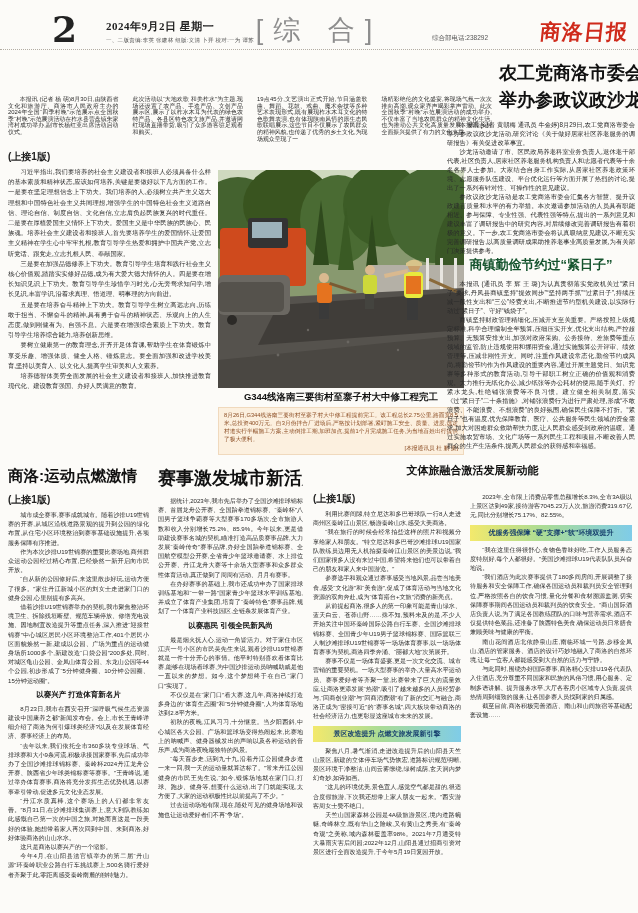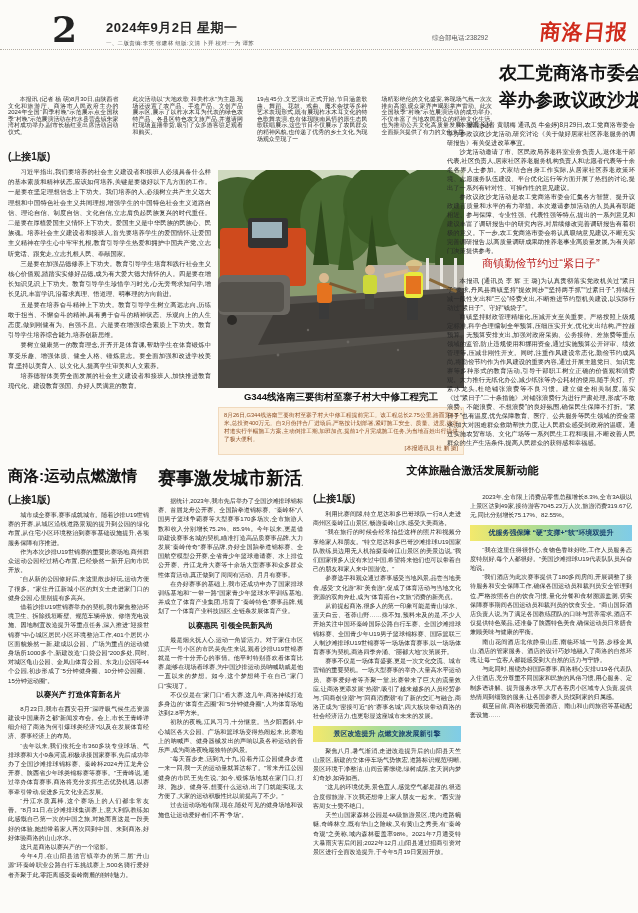--- a/index.html
+++ b/index.html
@@ -3,21 +3,21 @@
 <meta charset="utf-8">
 <style>
   * { margin:0; padding:0; box-sizing:border-box; }
   body { background:#e8e8e8; font-family:"Liberation Sans", sans-serif; }
   .page { position:relative; width:638px; height:913px; margin:0 auto; background:#fcfbf8; overflow:hidden; color:#1c1c1c; }
 
   
   .hdr { position:absolute; top:6px; left:0; width:638px; height:44px; border-bottom:1px dotted #b3ada3; }
   .pageno { position:absolute; left:52px; top:2px; font-family:"DejaVu Serif", serif; font-size:36px; font-weight:700; color:#222; }
   .dateblock { position:absolute; left:106px; top:13px; }
-  .date-main { font-size:13px; font-weight:bold; color:#222; letter-spacing:.5px; }
+  .date-main { font-size:11px; font-weight:bold; color:#222; letter-spacing:.5px;font-family:Liberation Serif, serif; }
   .date-staff { font-size:5.5px; color:#555; margin-top:3px; letter-spacing:.3px; }
   .section { position:absolute; left:0; right:0; top:6px; text-align:center; font-size:27px; color:#8d8d8d; letter-spacing:10px; font-weight:500; }
   .phone { position:absolute; right:150px; top:28px; font-size:6.5px; color:#555; }
   .masthead { position:absolute; right:10px; top:12px; font-family:"DejaVu Serif", serif; font-size:21px; font-weight:900; color:#cf2a1b; transform:skewX(-6deg); letter-spacing:1px; }
 
   
   .main-headline { position:absolute; left:8px; top:57px; width:484px; font-size:23px; font-weight:900; white-space:nowrap; color:#111; }
   .main-cols { position:absolute; left:8px; top:96px; width:484px; height:62px; display:flex; gap:14px; overflow:hidden; }
   .main-cols .mcol { flex:1; font-size:5.9px; line-height:6.6px; text-align:justify; color:#2a2a2a; }
   .main-cols .mcol:first-child { text-indent:2em; }
@@ -33,21 +33,21 @@
   .photo-caption { margin-top:3px; text-align:center; font-size:9.5px; font-weight:bold; color:#111; }
   .photo-desc { margin-top:3px; background:#fcf0df; border:1px solid #f0d9bd; padding:3px 5px 2px; color:#8a4a20; font-size:5.7px; line-height:8px; text-align:justify; }
   .photo-credit { text-align:right; margin-top:1px; }
 
   
   .rt-art { position:absolute; left:447px; top:60px; width:188px; }
   .rt-headline { margin-left:52px; width:144px; text-align:center; font-size:18px; font-weight:900; line-height:1.5; color:#111; }
   .rt-body { margin-top:6px; }
   .rt-body p, .rm-body p { font-size:6.3px; line-height:9px; text-align:justify; text-indent:2em; color:#2a2a2a; }
   .rm-art { position:absolute; left:447px; top:256px; width:188px; }
-  .rm-headline { text-align:center; font-size:11px; font-weight:400; white-space:nowrap; color:#b91c1c; }
+  .rm-headline { text-align:center; font-size:13px; font-weight:700; white-space:nowrap; color:#14532d; }
   .rm-body { margin-top:5px; height:176px; overflow:hidden; }
 
   
   .bcol { position:absolute; overflow:hidden; }
   .bcol p { font-size:6.1px; line-height:9.2px; text-align:justify; text-indent:2em; color:#2a2a2a; }
   .b-headline { font-size:15.5px; font-weight:900; white-space:nowrap; color:#111; margin-bottom:6px; }
   .b-headline.big { font-size:18px; }
   .col-a { left:8px; top:466px; width:141px; height:447px; }
   .col-b { left:158px; top:466px; width:145px; height:447px; }
   .col-c { left:313px; top:492px; width:148px; height:421px; }
@@ -62,20 +62,21 @@
 <body>
 
 <div class="page">
 
   <div class="hdr">
     <div class="pageno">2</div>
     <div class="dateblock">
       <div class="date-main">2024年9月2日 星期一</div>
       <div class="date-staff">一、二版责编:李英 张建林  组版:文清 卜开  校对:一为 谭苏</div>
     </div>
+    <div class="section"><span>[</span><span>综 合</span><span>]</span></div>
     <div class="phone">综合部电话:238292</div>
     <div class="masthead">商洛日报</div>
   </div>
 
   <div class="main-cols">
     <div class="mcol">本报讯 (记者 杨 萌)8月30日,由陕西省文化和旅游厅、商洛市人民政府主办的2024年全国“四季村晚”示范展示点全国秋季“村晚”示范展演活动在柞水县营盘镇朱家湾村成功举办,副市长杨红亚出席活动启动仪式。</div>
     <div class="mcol">此次活动以“大地欢歌 和美柞水”为主题,现场还设置了农产品、手造产品、文创产品展示区,展示了以柞水木耳为代表的绿色农特产品、各县区特色农文旅产品,并邀请网红现场直播带货,吸引了众多游客驻足观看和购买。</div>
     <div class="mcol">19点45分,文艺演出正式开始,节目涵盖歌曲、舞蹈、花鼓、戏曲、魔术杂技等多种艺术表现形式,既有展现柞水木耳文化的特色歌舞表演,也有体现陕南风情的原生态民歌联唱展示,这些节目不仅展示了农民群众的精神风貌,也传递了优秀的乡土文化,为现场观众呈现了一</div>
     <div class="mcol">场精彩绝伦的文化盛宴,将现场气氛一次次推向高潮,观众家齐声喝彩掌声雷动。此次全国秋季“村晚”示范展演活动的成功举办,不仅丰富了当地农民群众的精神文化生活,也为推动公共文化高质量发展、赋能乡村全面振兴提供了有力的文化支撑。</div>
   </div>

